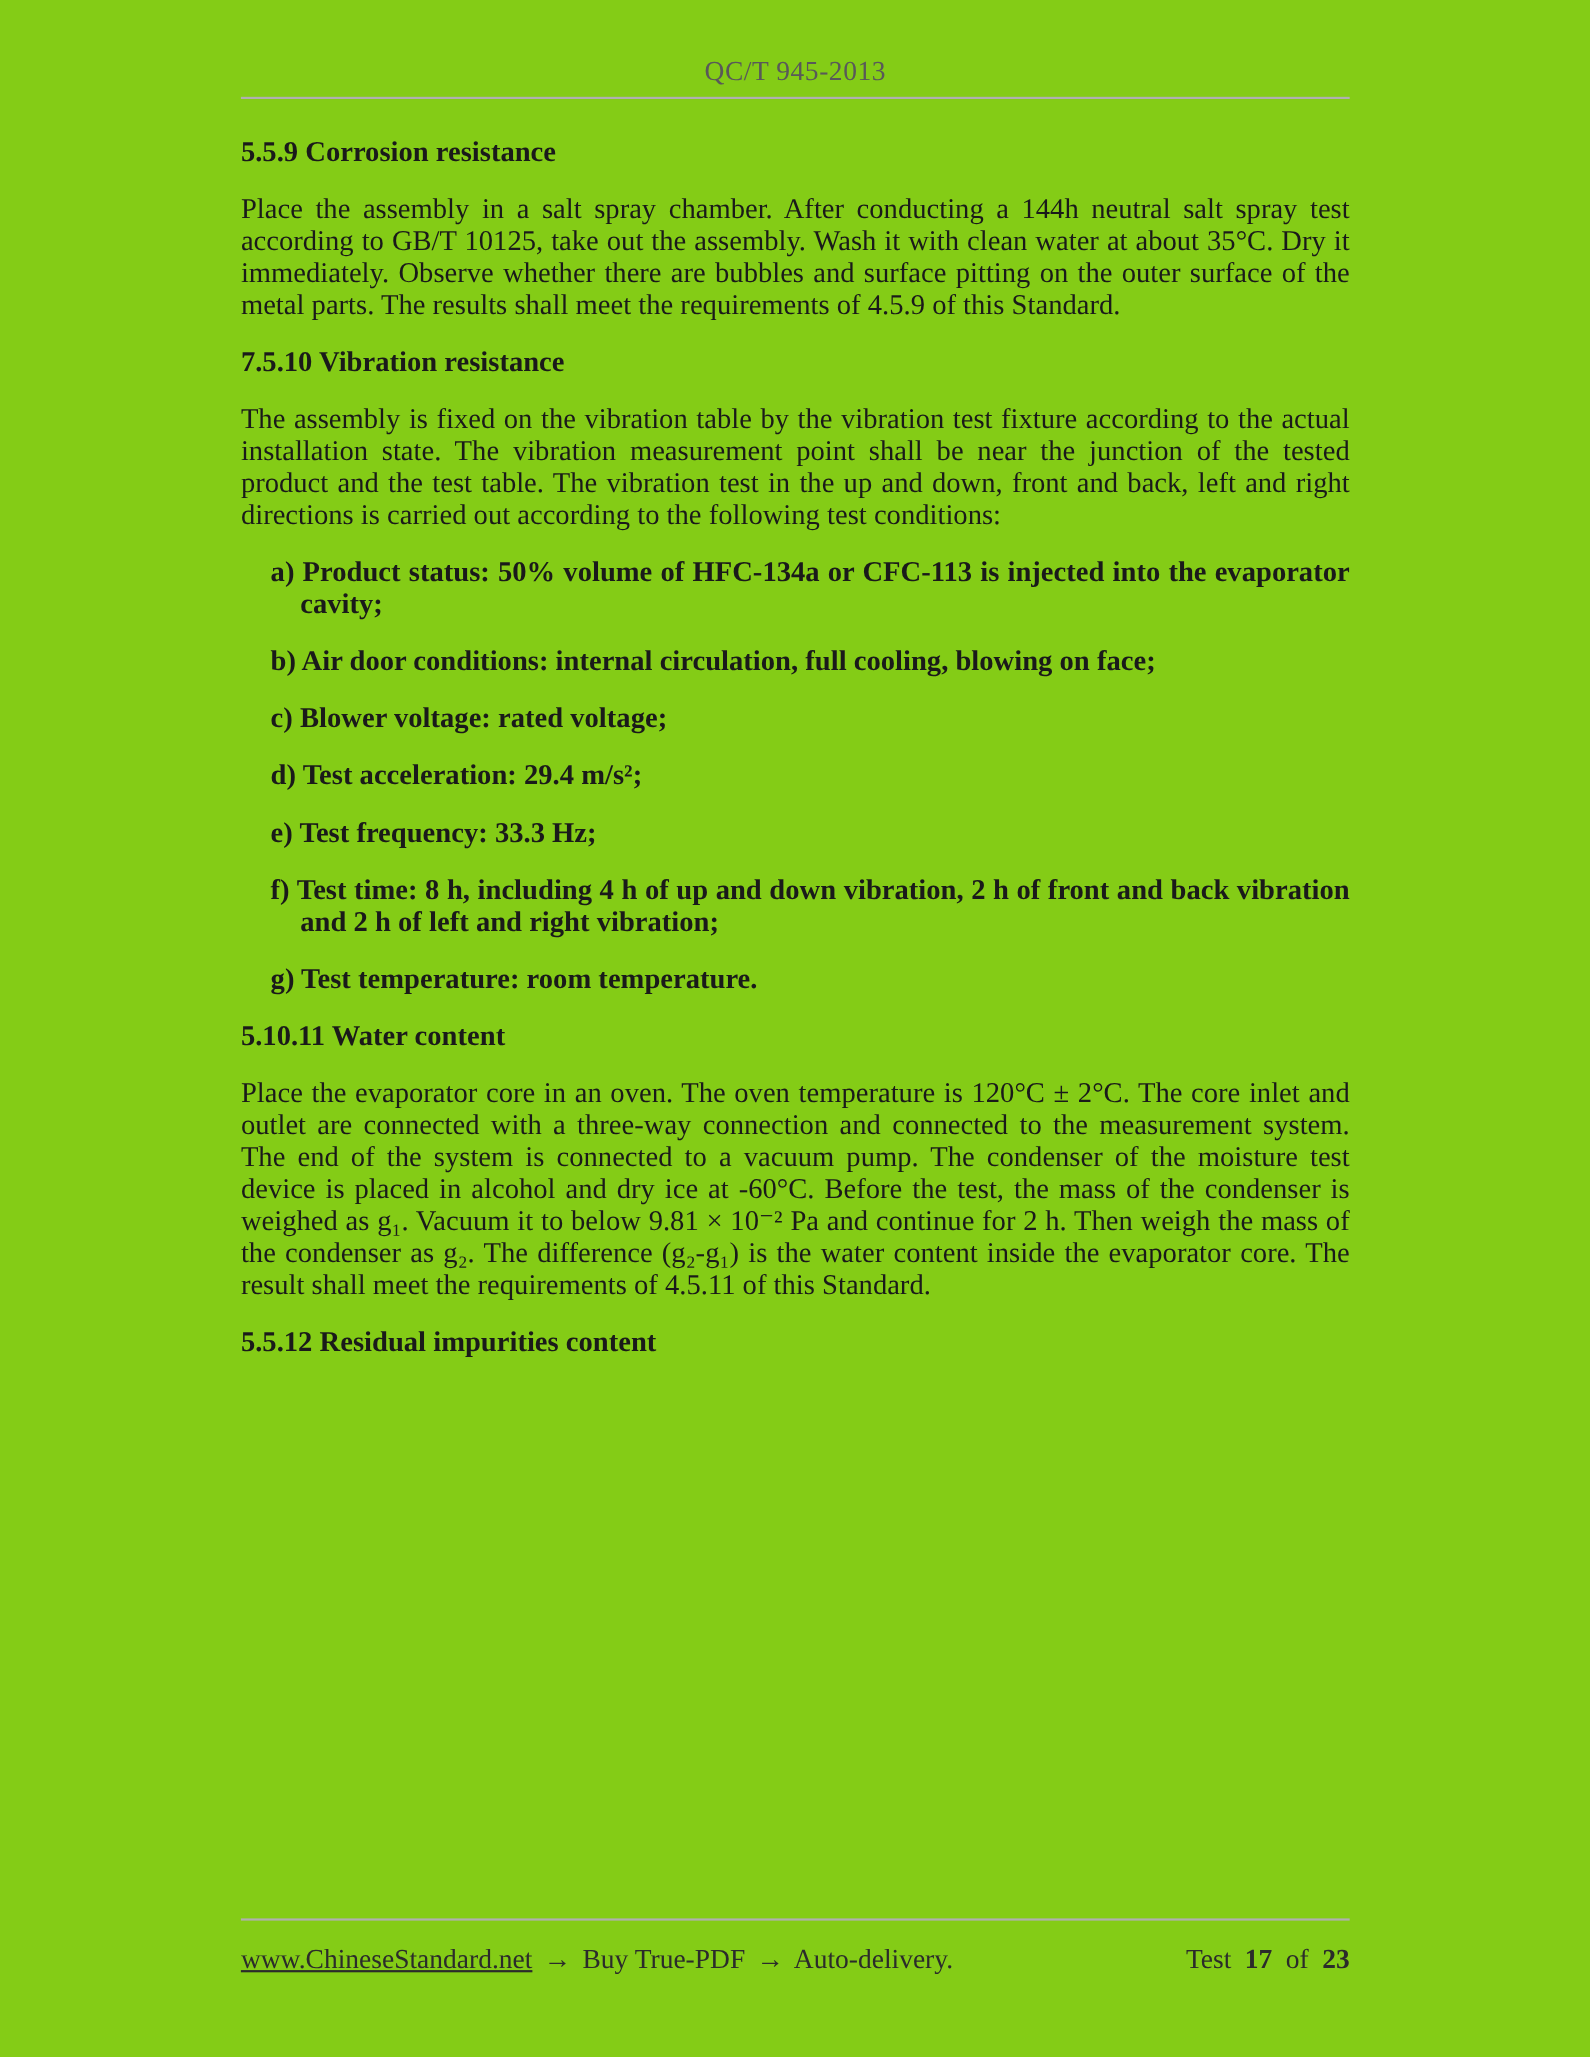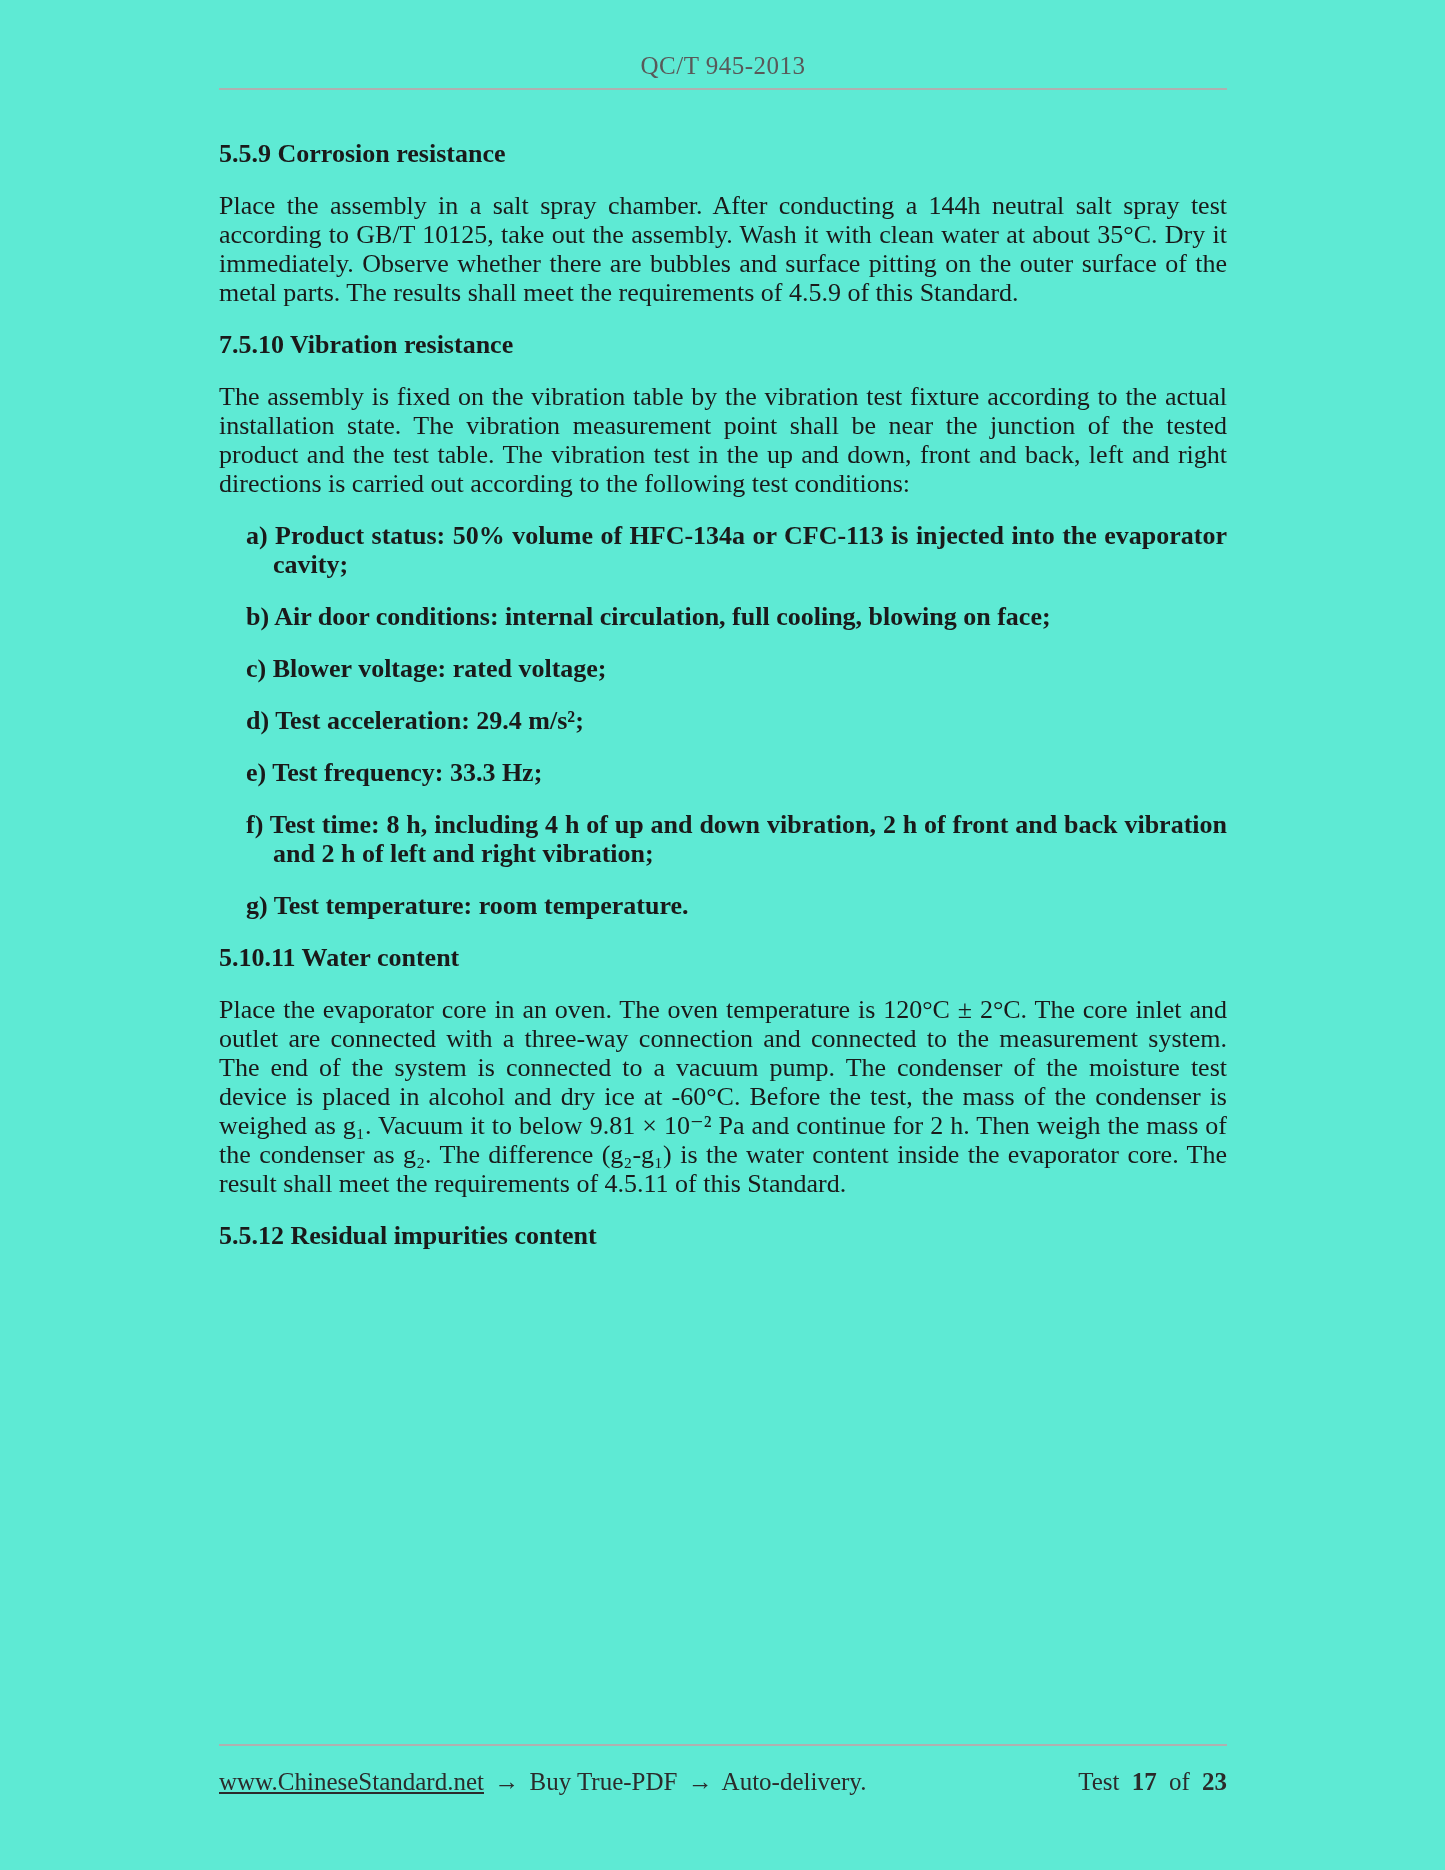--- a/index.html
+++ b/index.html
@@ -1,21 +1,21 @@
 <!DOCTYPE html>
 <html><head>
 <meta charset="utf-8">
 <style>
   * { margin: 0; padding: 0; box-sizing: border-box; }
   html, body { background: #ffffff; }
   .page {
     position: relative;
     width: 1445px;
     height: 1870px;
-    background: #5eead4;
+    background: #84cc16;
     font-family: "Liberation Serif", "DejaVu Serif", serif;
     color: #1a1a1a;
     overflow: hidden;
   }
   .doc-header {
     position: absolute;
     top: 0;
     left: 219px;
     width: 1008px;
   }
@@ -25,21 +25,21 @@
     font-size: 25px;
     color: #595959;
     letter-spacing: 0.5px;
   }
   .doc-header-rule {
     margin-top: 8px;
     border-bottom: 2px solid #b0b0b0;
   }
   .doc-body {
     position: absolute;
-    top: 116px;
+    top: 100px;
     left: 219px;
     width: 1008px;
     font-size: 26px;
     line-height: 29px;
     text-align: justify;
   }
   .doc-body h2 {
     font-size: 26px;
     font-weight: bold;
     margin: 23px 0;

